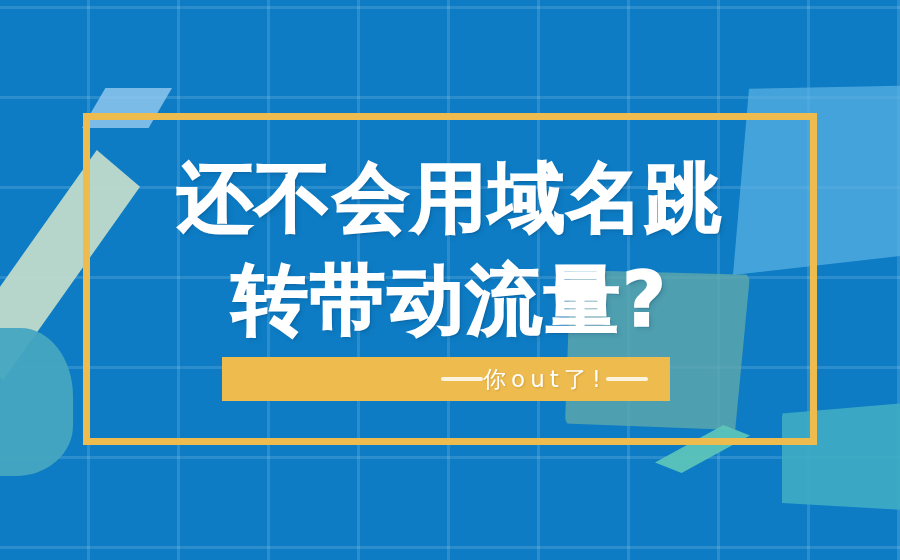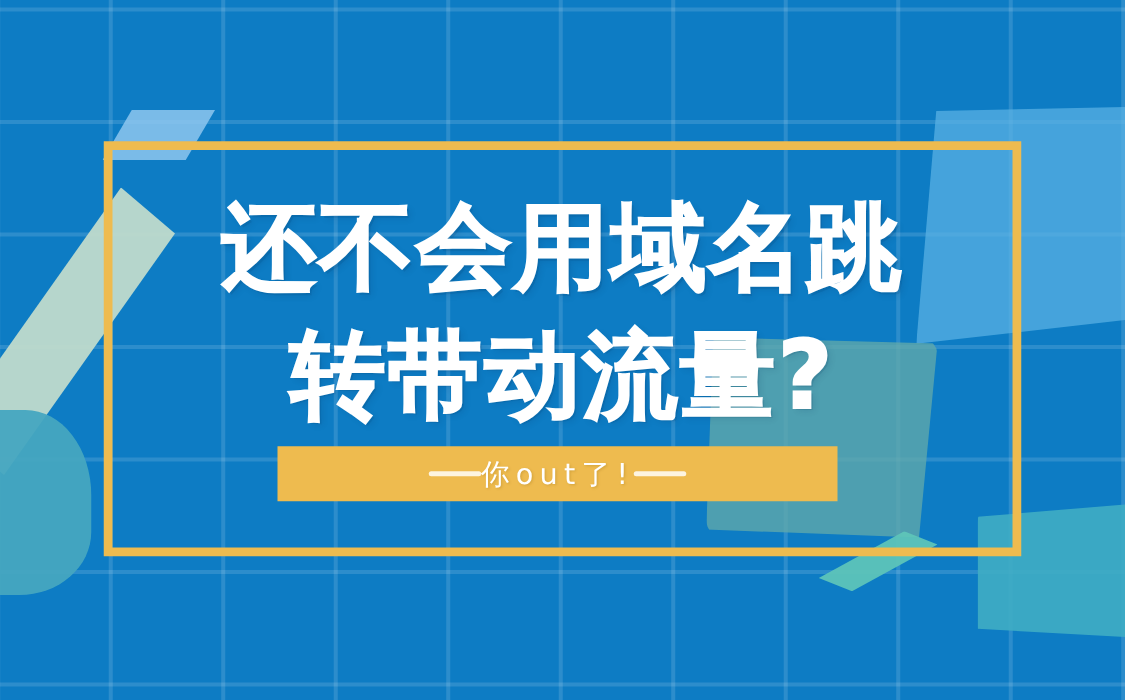--- a/index.html
+++ b/index.html
@@ -134,21 +134,21 @@
   .headline-line-2 { position: absolute; top: 250px; left: 0; right: 0; }
 
   
   .subtitle-banner {
     position: absolute;
     left: 222px; top: 357px;
     width: 448px; height: 44px;
     background: #eebb4f;
     display: flex;
     align-items: center;
-    justify-content: center;
+    justify-content: flex-end;
     padding: 0 22px;
     box-sizing: border-box;
   }
   .banner-dash {
     width: 42px; height: 4px;
     background: #fdf4e0;
     border-radius: 2px;
     flex: none;
   }
   .subtitle-text {

